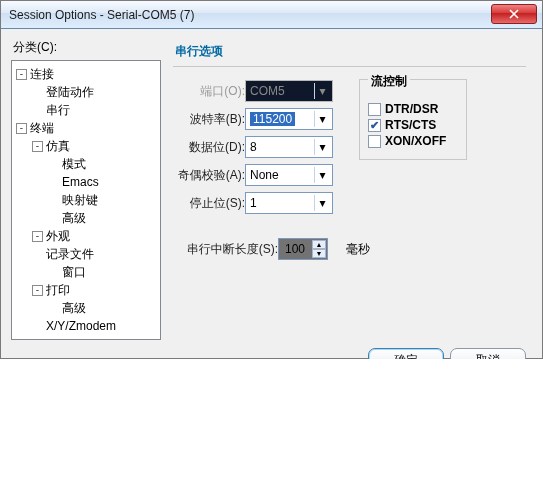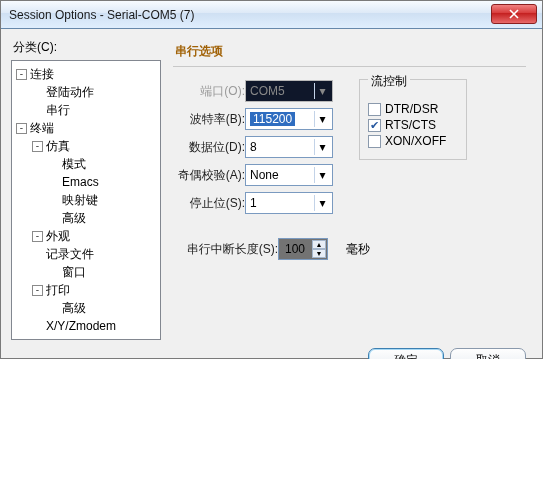--- a/index.html
+++ b/index.html
@@ -12,30 +12,30 @@
 .body { display:flex; padding:8px 10px 8px 10px; height:calc(100% - 28px); flex-direction:column; }
 .upper { display:flex; flex:1; gap:6px; }
 .cat-label { margin:2px 0 4px 2px; }
 .tree-wrap { display:flex; flex-direction:column; width:150px; }
 .tree { flex:1; background:#fff; border:1px solid #828790; overflow:auto; padding:4px 2px; }
 .tree-row { display:flex; align-items:center; height:18px; white-space:nowrap; }
 .exp { width:11px; height:11px; border:1px solid #8a8a8a; margin-right:3px; display:flex; align-items:center; justify-content:center; font-size:10px; line-height:1; background:#fff; color:#444; }
 .noexp { width:11px; height:11px; margin-right:3px; }
 .ind0{padding-left:2px}.ind1{padding-left:18px}.ind2{padding-left:34px}
 .rpane { flex:1; display:flex; flex-direction:column; padding:2px 6px; }
-.sect-title { color:#a16207; font-weight:bold; padding:4px 2px 6px; }
+.sect-title { color:#0369a1; font-weight:bold; padding:4px 2px 6px; }
 .hr { height:1px; background:#c8c8c8; margin-bottom:10px; }
 .form-row { display:flex; align-items:center; height:28px; }
 .lbl { width:72px; color:#222; text-align:right; }
 .lbl.disabled { color:#9a9a9a; }
 .combo { width:88px; height:22px; border:1px solid #7a9ac0; background:#fff; display:flex; align-items:center; position:relative; padding:0 4px; }
 .combo.disabled { background:#0f172a; color:#888; border-color:#b9b9b9; }
 .combo .arrow { position:absolute; right:2px; top:2px; width:16px; height:16px; display:flex; align-items:center; justify-content:center; border-left:1px solid #c3d3e8; }
 .combo.sel .val { background:#2f6dc0; color:#fff; padding:0 3px; }
-.group { border:1px solid #c8c8c8; padding:6px 8px 8px; position:absolute; left:358px; top:78px; width:108px; background:#f0f0f0; }
+.group { border:1px solid #c8c8c8; padding:6px 8px 8px; position:absolute; left:358px; top:78px; width:108px; background:#f0f0f0;font-weight:bold; }
 .group-title { position:relative; top:-13px; background:#f0f0f0; padding:0 3px; display:inline-block; }
 .chk-row { display:flex; align-items:center; height:20px; gap:4px; margin-top:-4px; }
 .chk { width:13px; height:13px; border:1px solid #8a99ac; background:#fff; display:flex; align-items:center; justify-content:center; font-size:11px; color:#2a5aa0; }
 .spacer { height:18px; }
 .spin { width:50px; height:22px; border:1px solid #7a9ac0; background:#737373; display:flex; align-items:center; padding:0 16px 0 6px; position:relative; }
 .spin-btns { position:absolute; right:1px; top:1px; width:14px; height:18px; display:flex; flex-direction:column; }
 .spin-btns div { flex:1; border:1px solid #a5b6cc; background:#e8eef7; display:flex; align-items:center; justify-content:center; font-size:7px; }
 .btn-row { display:flex; justify-content:flex-end; gap:6px; padding:8px 6px 4px; }
 .btn { width:76px; height:24px; border:1px solid #8a99ac; background:linear-gradient(#fefefe,#e7ecf2); display:flex; align-items:center; justify-content:center; border-radius:7px; }
 .btn.default { border:1px solid #3c7fb1; box-shadow:0 0 0 1px #a7d9f5 inset; }

